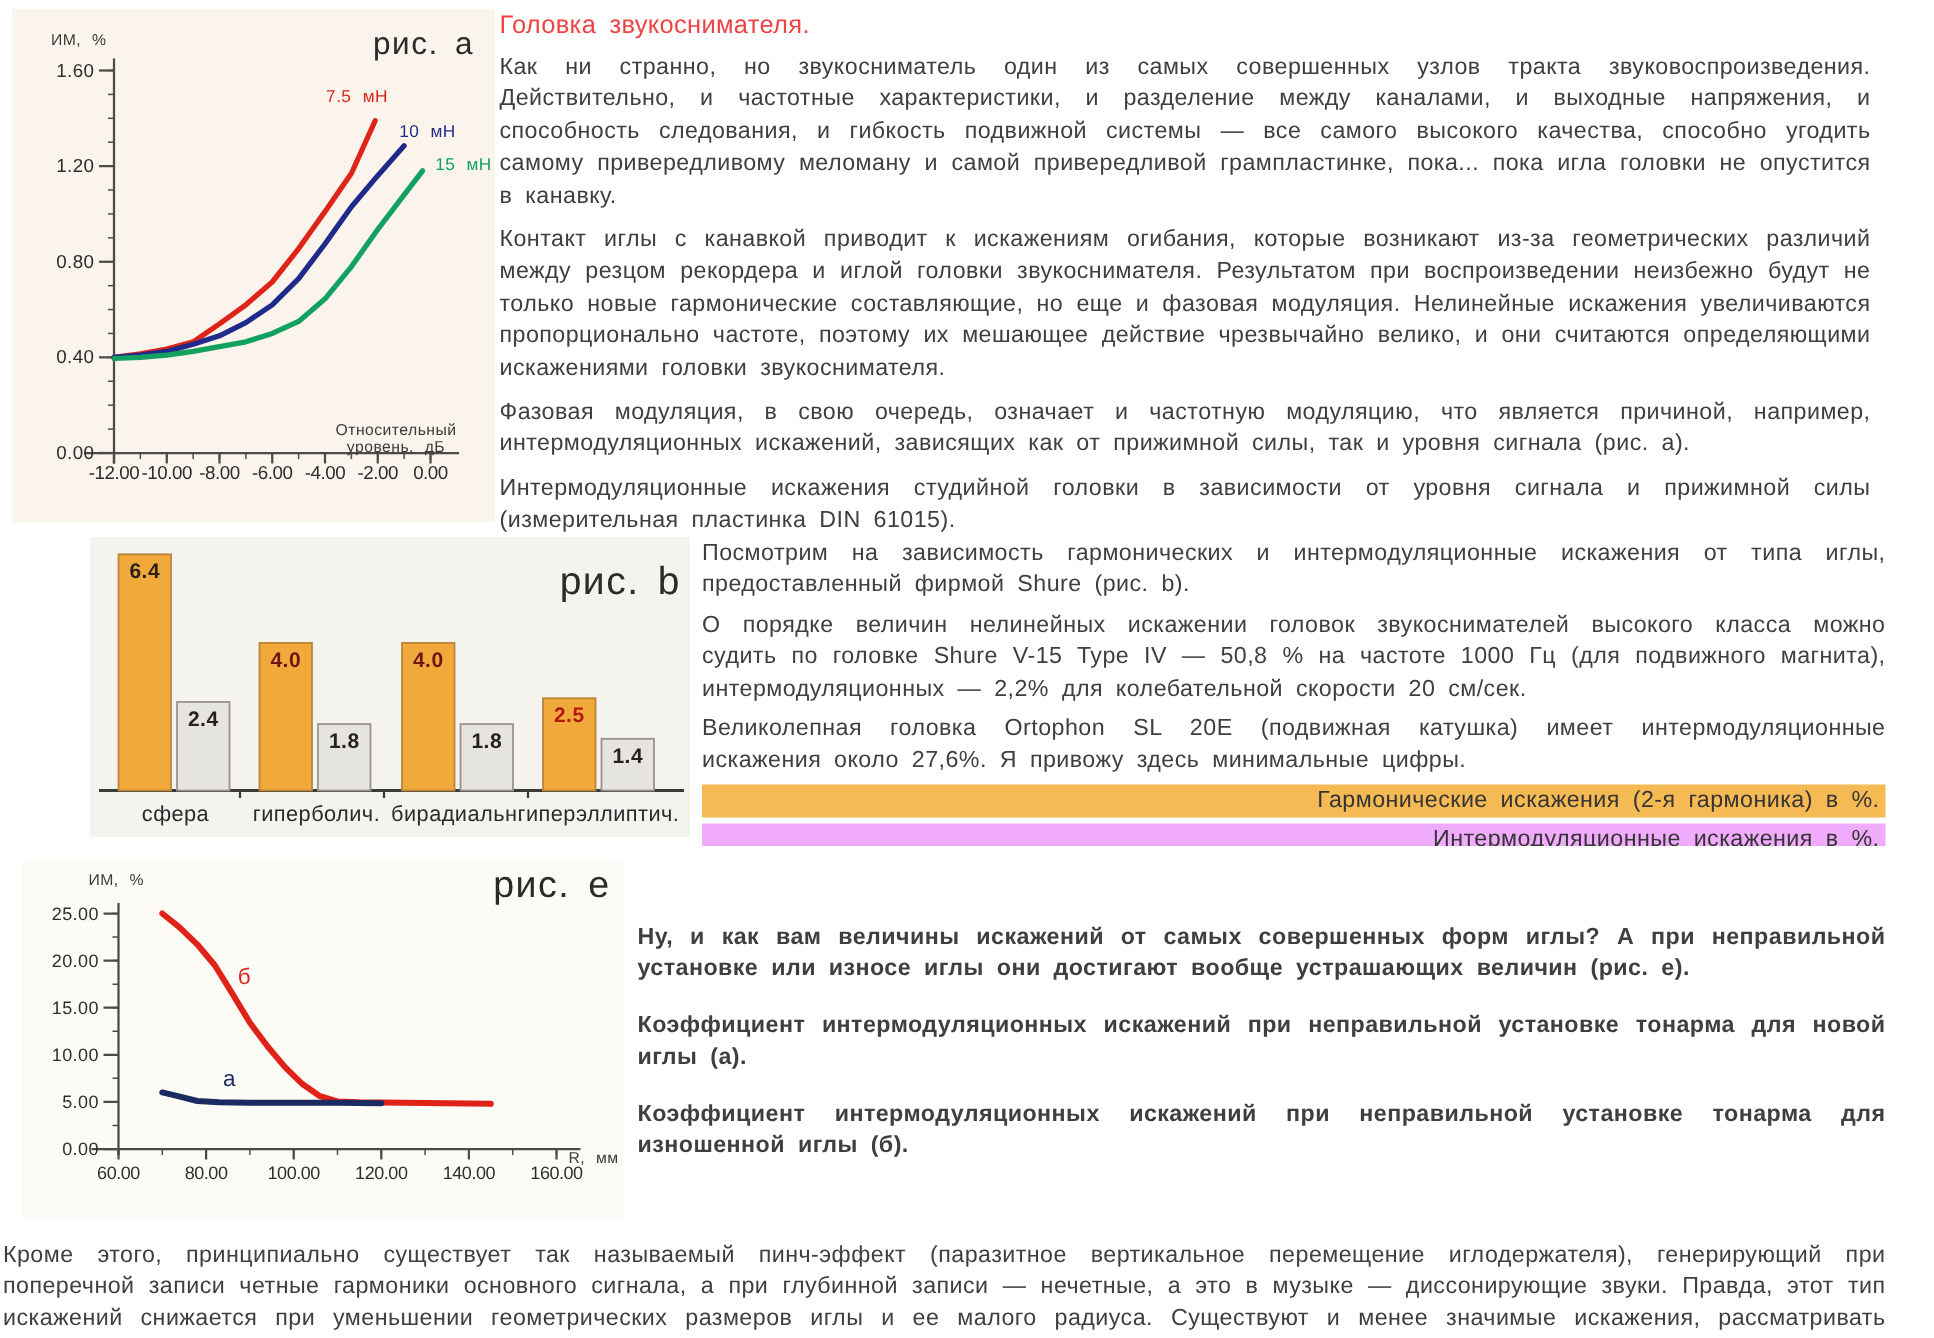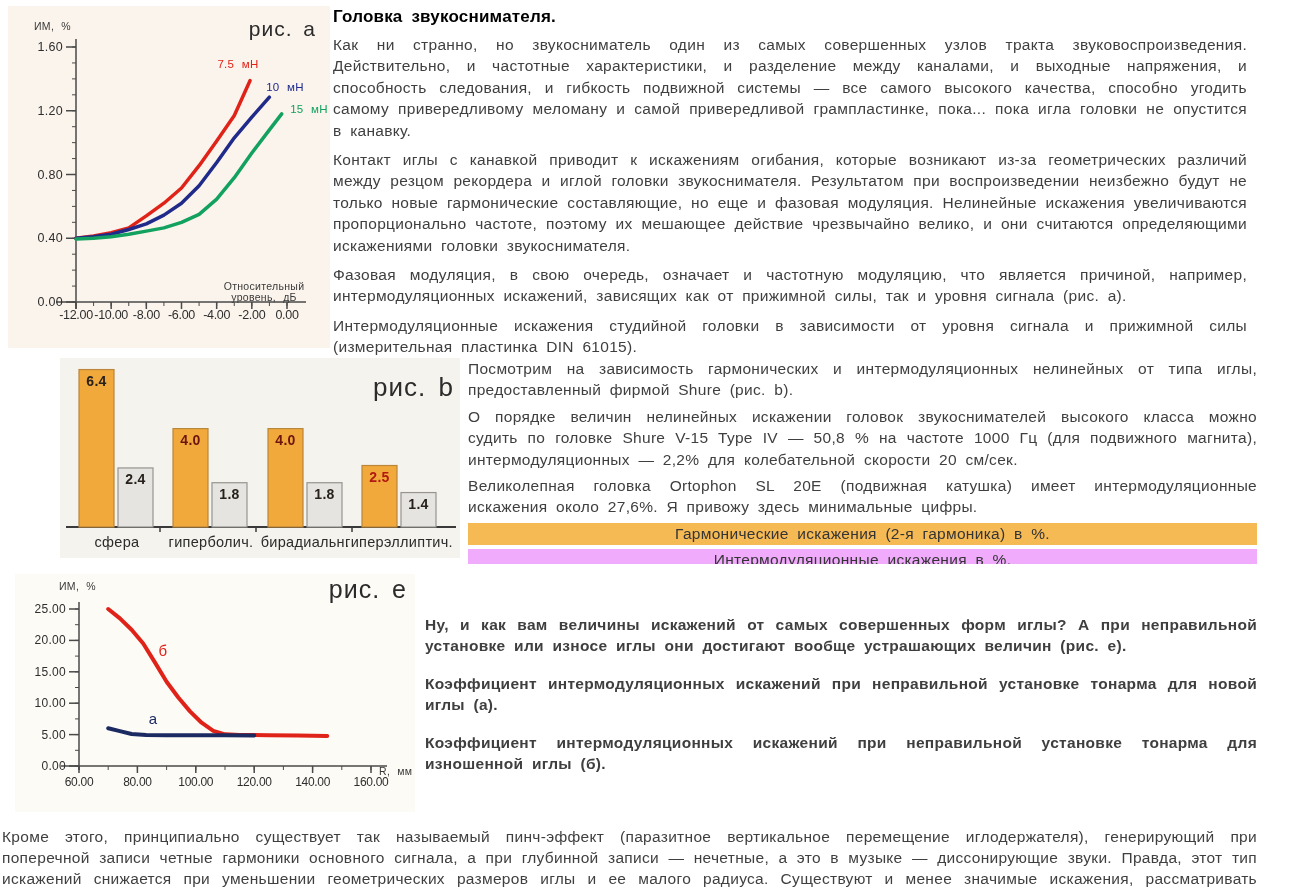--- a/index.html
+++ b/index.html
@@ -19,29 +19,29 @@
   .fig-e{margin-left:15px;}
   .fig svg{display:block;}
   .svg-a{background:#fbf4ec;}
   .svg-b{background:#f5f3ee;}
   .svg-e{background:#fdfbf6;}
   .text-col{flex:1 1 auto;min-width:0;}
   .col-top{margin-left:3px;padding:0 32px 0 0;}
   .col-mid{margin-left:8px;padding:0 32px 0 0;}
   .col-bot{margin-left:10px;padding:40px 32px 0 0;}
   h2.title{
-    font-size:17px;font-weight:bold;color:#000000;
+    font-size:17px;font-weight:normal;color:#ef4444;
     margin:0 0 6px 0;line-height:22px;letter-spacing:.2px;
   }
   p{margin:0 10px 8px 0;text-align:justify;}
   .col-mid p{margin:0 0 5px 0;}
   .col-bot p{margin:0 0 16px 0;font-weight:bold;}
   .hl-row{
     margin-top:5px;padding:1px 4px 2px 4px;line-height:19px;
-    text-align:center;color:#343434;
+    text-align:right;color:#343434;
   }
   .hl-row + .hl-row{margin-top:4px;}
   .footer-p{margin:4px 32px 0 2px;text-align:justify;line-height:21px;}
   svg text{font-family:"Liberation Sans","DejaVu Sans",sans-serif;}
 </style>
 </head>
 <body>
 
 <div class="page">
 
@@ -149,21 +149,21 @@
           <text x="245" y="189" text-anchor="middle" font-size="14.5" fill="#2b2b2b">бирадиальн.</text>
           <rect x="302" y="107.5" width="35" height="61.5" fill="#f2a93c" stroke="#b9863a" stroke-width="1.2"></rect>
           <text x="319.5" y="123.5" text-anchor="middle" font-size="14" font-weight="bold" fill="#b01a10">2.5</text>
           <rect x="341" y="134.56" width="35" height="34.44" fill="#e6e4e1" stroke="#97948f" stroke-width="1.2"></rect>
           <text x="358.5" y="150.56" text-anchor="middle" font-size="14" font-weight="bold" fill="#27211c">1.4</text>
           <text x="339" y="189" text-anchor="middle" font-size="14.5" fill="#2b2b2b">гиперэллиптич.</text>
           <text x="394" y="38" text-anchor="end" font-size="26" fill="#2b2b2b" letter-spacing="1">рис. b</text>
         </svg>
     </div>
     <div class="text-col col-mid">
-      <p>Посмотрим на зависимость гармонических и интермодуляционных нелинейных от типа иглы, предоставленный фирмой Shure (рис. b).</p>
+      <p>Посмотрим на зависимость гармонических и интермодуляционные искажения от типа иглы, предоставленный фирмой Shure (рис. b).</p>
       <p>О порядке величин нелинейных искажении головок звукоснимателей высокого класса можно судить по головке Shure V-15 Type IV — 50,8 % на частоте 1000 Гц (для подвижного магнита), интермодуляционных — 2,2% для колебательной скорости 20 см/сек.</p>
       <p>Великолепная головка Ortophon SL 20E (подвижная катушка) имеет интермодуляционные искажения около 27,6%. Я привожу здесь минимальные цифры.</p>
       <div class="hl-row" style="background-color: rgb(246, 186, 85);">Гармонические искажения (2-я гармоника) в %.</div>
       <div class="hl-row" style="background-color: #f0abfc;">Интермодуляционные искажения в %.</div>
     </div>
   </div>
 
   <div class="row row-bottom">
     <div class="fig fig-e">
       <svg id="svg-e" class="svg-e" width="400" height="238">

